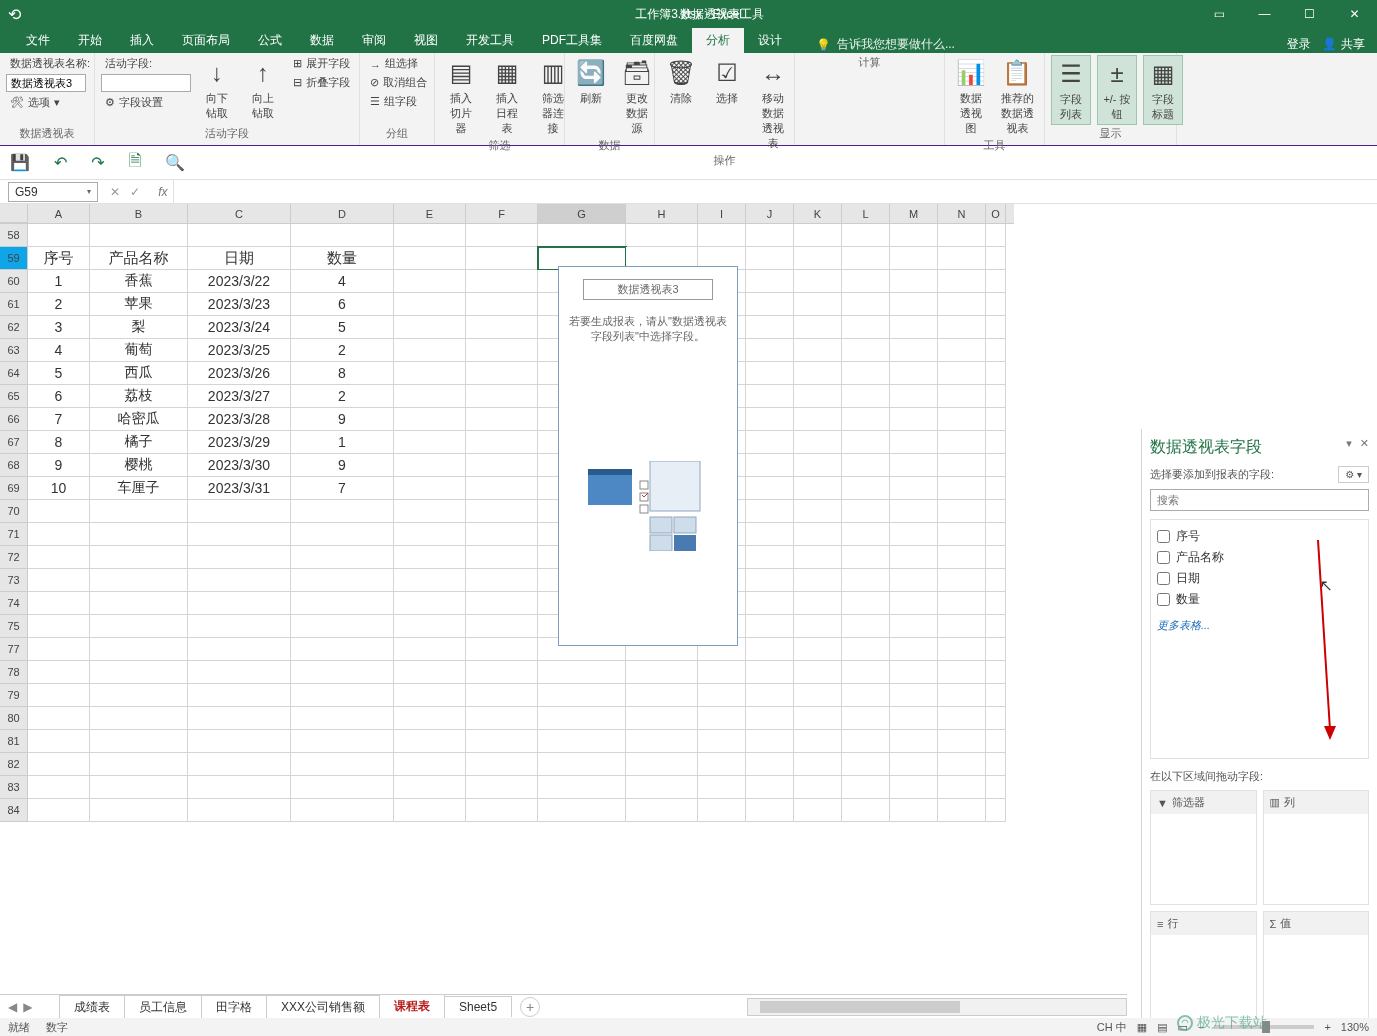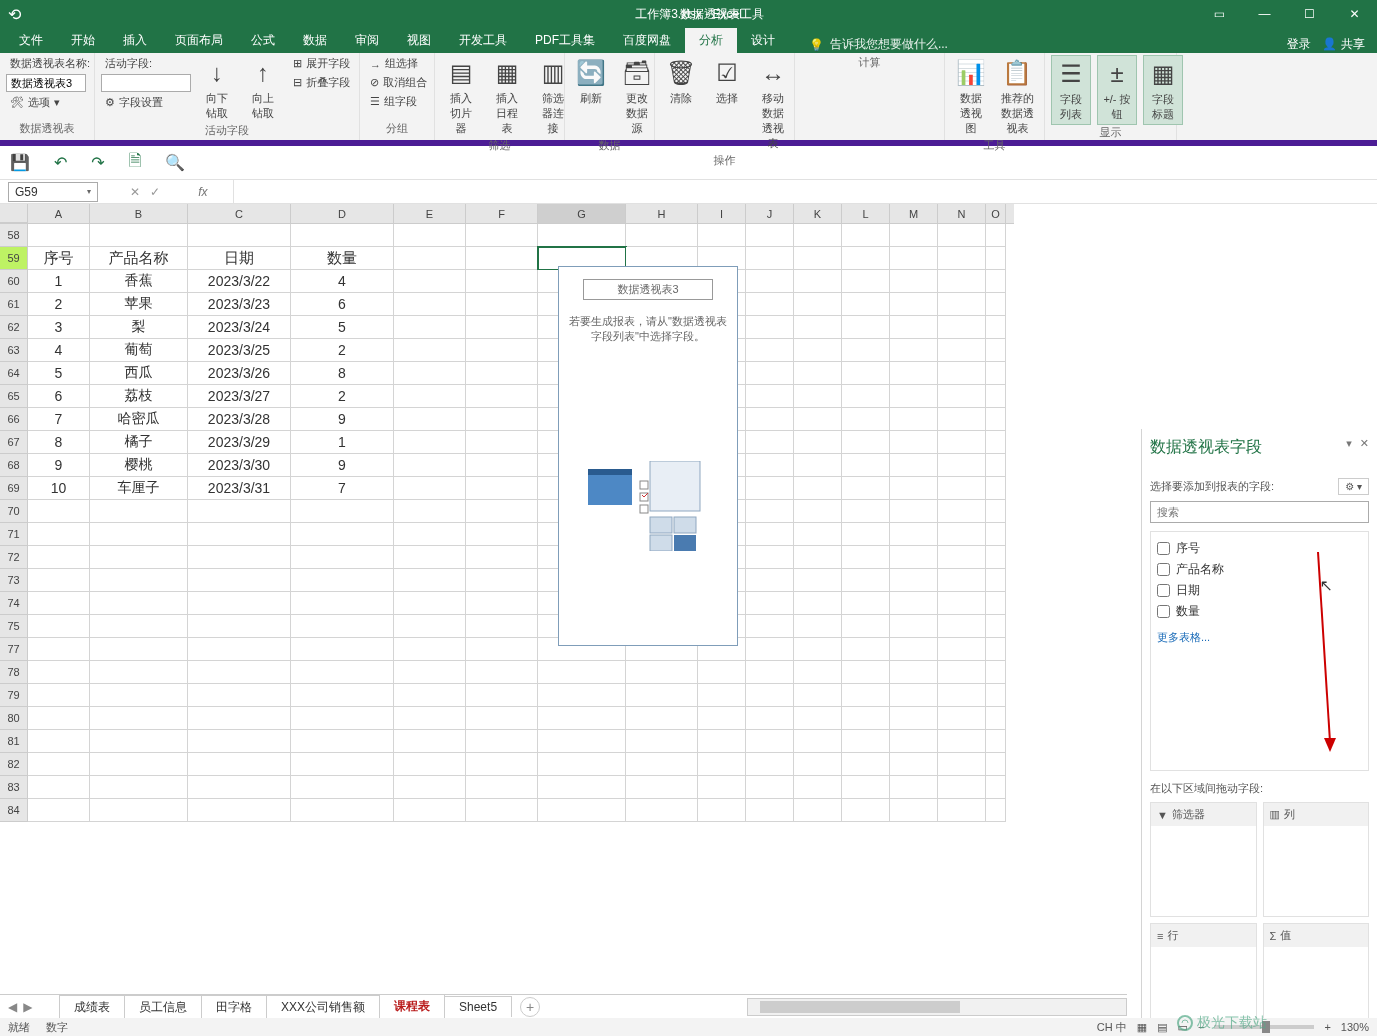--- a/index.html
+++ b/index.html
@@ -8,86 +8,86 @@
 
 .title-bar { height: 28px; background: #217346; display: flex; align-items: center; color: #fff; position: relative; }
 .title-bar .left-controls { width: 260px; display: flex; padding-left: 8px; gap: 20px; }
 .title-bar .left-controls span { font-size: 16px; }
 .title-bar .title { position: absolute; left: 50%; transform: translateX(-50%); font-size: 12px; display: flex; gap: 40px; }
 .title-bar .tool-title { position: absolute; left: 680px; font-size: 12px; }
 .title-bar .win-controls { margin-left: auto; display: flex; gap: 0; }
 .title-bar .win-controls div { width: 45px; height: 28px; display: flex; align-items: center; justify-content: center; font-size: 12px; }
 
 
-.ribbon-tabs { height: 25px; background: #217346; display: flex; align-items: flex-end; color: #fff; padding-left: 5px; text-align: center; }
+.ribbon-tabs { height: 25px; background: #217346; display: flex; align-items: flex-end; color: #fff; padding-left: 12px; text-align: center; }
 .ribbon-tabs .tab { padding: 4px 14px; font-size: 12px; cursor: pointer; height: 25px; display: flex; align-items: center; }
 .ribbon-tabs .tab.active { background: #f3f3f3; color: #217346; }
 .ribbon-tabs .tell-me { margin-left: 20px; display: flex; align-items: center; gap: 6px; opacity: 0.9; }
 .ribbon-tabs .right-controls { margin-left: auto; display: flex; gap: 12px; padding-right: 12px; }
 
 
-.ribbon { height: 93px; background: #f3f3f3; border-bottom: 6px solid #4c1d95; display: flex; }
+.ribbon { height: 93px; background: #f3f3f3; border-bottom: 1px solid #4c1d95; display: flex; }
 .ribbon-group { border-right: 1px solid #e1e1e1; padding: 2px 6px; display: flex; flex-direction: column; justify-content: space-between; }
 .ribbon-group-label { text-align: center; font-size: 11px; color: #666; padding-bottom: 2px; }
 .ribbon-group-content { display: flex; gap: 6px; align-items: flex-start; flex: 1; }
 .ribbon-vert { display: flex; flex-direction: column; gap: 2px; }
 .ribbon-btn-small { display: flex; align-items: center; gap: 4px; font-size: 11px; color: #444; padding: 1px 4px; white-space: nowrap; }
 .ribbon-btn-large { display: flex; flex-direction: column; align-items: center; gap: 2px; font-size: 11px; color: #444; padding: 2px 4px; text-align: center; min-width: 40px; }
 .ribbon-btn-large .icon { font-size: 24px; height: 32px; display: flex; align-items: center; }
 .ribbon-input { width: 80px; height: 18px; border: 1px solid #ababab; background: #fff; font-size: 11px; padding: 0 4px; }
 .show-group .ribbon-btn-large { background: #d0e3d8; border: 1px solid #9fc5af; }
 
 
 .qat { height: 34px; background: #fff; border-bottom: 1px solid #e1e1e1; display: flex; align-items: center; padding: 0 10px; gap: 24px; }
 .qat .icon { font-size: 16px; color: #217346; }
 
 
-.formula-bar { height: 24px; background: #fff; border-bottom: 1px solid #e1e1e1; display: flex; align-items: center; gap: 20px; }
+.formula-bar { height: 24px; background: #fff; border-bottom: 1px solid #e1e1e1; display: flex; align-items: center; }
 .name-box { width: 90px; height: 20px; border: 1px solid #ababab; margin-left: 8px; padding: 0 6px; font-size: 12px; display: flex; align-items: center; justify-content: space-between; }
 .name-box .arrow { font-size: 8px; color: #666; }
 .formula-controls { display: flex; gap: 10px; padding: 0 12px; color: #999; font-size: 12px; }
 .fx-label { font-style: italic; color: #777; font-size: 12px; padding: 0 6px; }
 
 
 .sheet-area { display: flex; height: 690px; position: relative; }
 .grid-container { width: 1014px; overflow: hidden; position: relative; }
 .col-headers { display: flex; background: #e6e6e6; height: 20px; border-bottom: 1px solid #ccc; position: sticky; top: 0; }
 .select-all { width: 28px; background: #e6e6e6; border-right: 1px solid #ccc; border-bottom: 1px solid #ccc; }
 .col-header { border-right: 1px solid #ccc; text-align: center; font-size: 11px; color: #444; line-height: 20px; background: #e6e6e6; }
 .col-header.sel { background: #cfcfcf; }
 .row { display: flex; height: 23px; }
 .row-header { width: 28px; background: #e6e6e6; border-right: 1px solid #ccc; border-bottom: 1px solid #ccc; text-align: center; font-size: 11px; line-height: 23px; color: #444; }
-.row-header.sel { background: #bef264; }
+.row-header.sel { background: #0ea5e9; }
 .cell { border-right: 1px solid #d4d4d4; border-bottom: 1px solid #d4d4d4; font-size: 14px; display: flex; align-items: center; justify-content: center; background: #fff; }
 .cell.hdr { font-size: 15px; }
 .cell.selected { outline: 2px solid #217346; outline-offset: -1px; }
 
 
 .cA { width: 62px; } .cB { width: 98px; } .cC { width: 103px; } .cD { width: 103px; }
 .cE { width: 72px; } .cF { width: 72px; } .cG { width: 88px; } .cH { width: 72px; }
 .cI { width: 48px; } .cJ { width: 48px; } .cK { width: 48px; } .cL { width: 48px; }
 .cM { width: 48px; } .cN { width: 48px; } .cO { width: 20px; }
 
 
 .pivot-overlay { position: absolute; left: 558px; top: 297px; width: 180px; height: 380px; border: 1px solid #7f9db9; background: #fff; }
 .pivot-overlay .pv-title { margin: 12px auto 8px; width: 130px; border: 1px solid #999; text-align: center; font-size: 11px; color: #666; padding: 2px; }
 .pivot-overlay .pv-msg { text-align: center; font-size: 11px; color: #666; padding: 6px 10px; line-height: 1.4; }
 .pivot-overlay .pv-graphic { margin-top: 110px; display: flex; justify-content: center; gap: 8px; }
 
 
 .task-pane { width: 236px; border-left: 1px solid #d4d4d4; background: #fff; display: flex; flex-direction: column; padding: 8px 8px; position: absolute; right: 0; top: 225px; height: 685px; }
-.task-pane h3 { color: #217346; font-size: 16px; font-weight: normal; margin-bottom: 20px; display: flex; justify-content: space-between; }
+.task-pane h3 { color: #217346; font-size: 16px; font-weight: normal; margin-bottom: 8px; display: flex; justify-content: space-between; }
 .task-pane .pane-controls { font-size: 11px; color: #777; display: flex; gap: 8px; }
 .task-pane .instr { font-size: 11px; color: #555; margin-bottom: 6px; display: flex; justify-content: space-between; align-items: center; }
 .task-pane .gear { border: 1px solid #ccc; padding: 2px 6px; font-size: 10px; }
 .task-pane .search { width: 100%; border: 1px solid #ababab; height: 22px; padding: 0 6px; font-size: 11px; margin-bottom: 8px; }
 .field-list { border: 1px solid #e1e1e1; height: 240px; padding: 6px; position: relative; }
 .field-item { display: flex; align-items: center; gap: 6px; font-size: 12px; padding: 2px 0; }
 .field-item input { width: 13px; height: 13px; }
-.more-tables { font-size: 11px; color: #1a6bb8; margin-top: 8px; cursor: pointer; }
+.more-tables { font-size: 11px; color: #1a6bb8; margin-top: 8px; cursor: pointer; font-style: italic; }
 .red-arrow { position: absolute; right: 30px; top: 20px; }
 .drag-label { font-size: 11px; color: #555; margin: 10px 0 6px; }
 .drop-zones { display: grid; grid-template-columns: 1fr 1fr; gap: 6px; }
 .drop-zone { border: 1px solid #e1e1e1; height: 115px; }
 .drop-zone-hdr { background: #f1f1f1; font-size: 11px; color: #555; padding: 4px 6px; display: flex; align-items: center; gap: 4px; }
 .defer { display: flex; align-items: center; gap: 4px; font-size: 11px; margin-top: 6px; }
 
 
 .sheet-tabs-bar { height: 24px; background: #fff; border-top: 1px solid #ccc; display: flex; align-items: center; position: absolute; bottom: 18px; left: 0; right: 250px; }
 .sheet-nav { width: 60px; display: flex; gap: 6px; padding: 0 8px; color: #888; }

